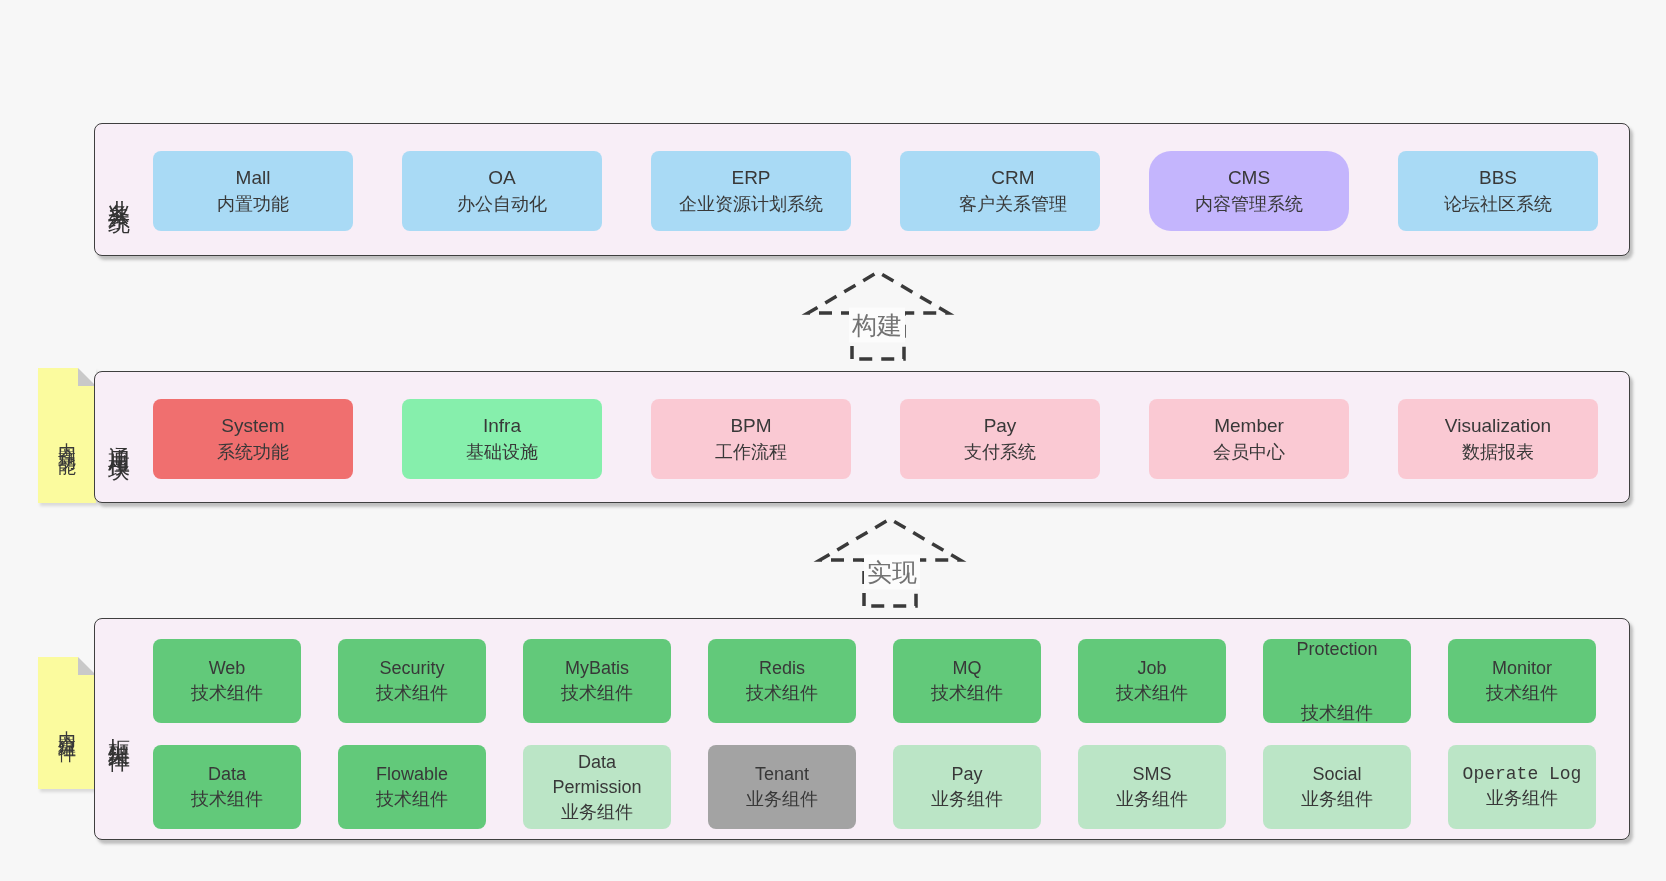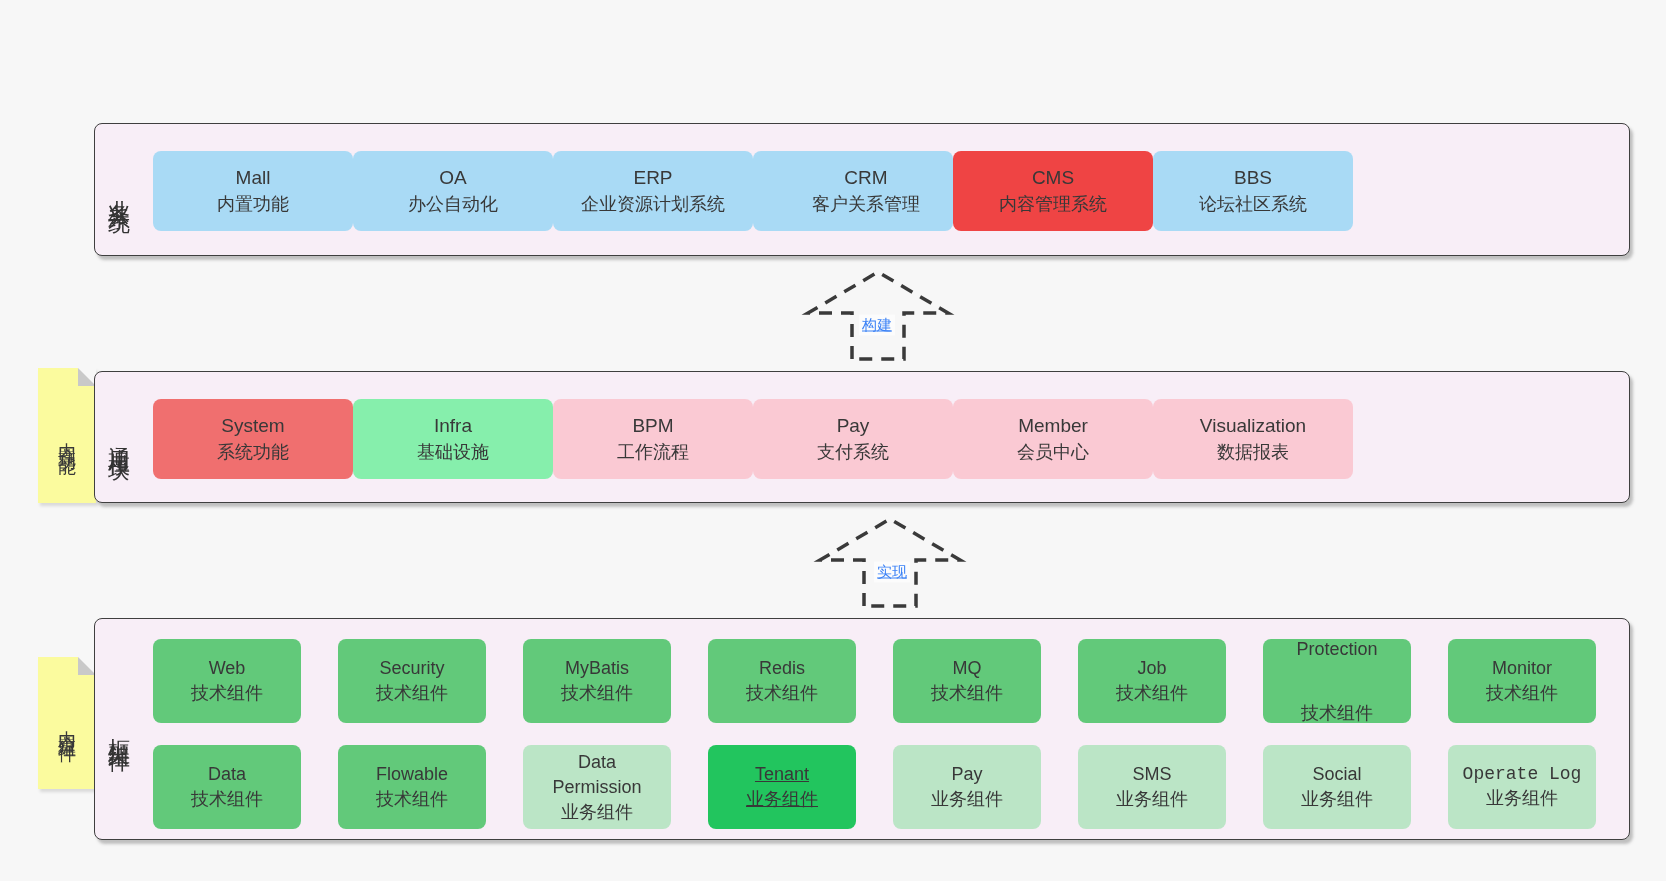--- a/index.html
+++ b/index.html
@@ -47,21 +47,21 @@
     box-shadow:3px 4px 3px rgba(90,90,90,0.35);
   }
   .band-label{
     position:absolute;left:9px;top:50%;
     transform:translateY(-50%);
     font-size:22px;letter-spacing:4px;
     color:#333;
   }
   .band-row{
     position:absolute;left:58px;top:27px;
-    display:flex;
+    display:flex;gap:49px;
   }
   .band-grid{
     position:absolute;left:58px;top:20px;
     display:grid;
     grid-template-columns:repeat(8,148px);
     gap:22px 37px;
   }
   .box{
     border-radius:8px;
     display:flex;flex-direction:column;
@@ -75,21 +75,21 @@
   .box-name{font-size:19px;}
   .band-grid .box .box-name{font-size:18px;}
 
   
   .arrow-svg{position:absolute;z-index:1;}
   .arrow-label{
     position:absolute;z-index:3;
     transform:translate(-50%,-50%);
     background:#fcfcfc;
     padding:1px 3px;
-    font-size:15px;color:#3b82f6;text-decoration:underline;
+    font-size:25px;color:#737373;
   }
 
   
   #band-0{top:123px;height:133px;}
   #band-1{top:371px;height:132px;}
   #band-2{top:618px;height:222px;}
   #note-0{top:368px;height:135px;left:38px;}
   #note-1{top:657px;height:132px;left:38px;}
   #arrow-0{left:800px;top:267px;}
   #arrow-1{left:812px;top:514px;}
@@ -123,21 +123,21 @@
         <div class="box-desc">办公自动化</div>
       </div>
       <div class="box" style="background-color: rgb(169, 218, 245);">
         <div class="box-name">ERP</div>
         <div class="box-desc">企业资源计划系统</div>
       </div>
       <div class="box" style="background-color: rgb(169, 218, 245); padding-left: 34px;">
         <div class="box-name">CRM</div>
         <div class="box-desc">客户关系管理</div>
       </div>
-      <div class="box" style="background-color: #ef4444;">
+      <div class="box" style="background-color: #c4b5fd; border-radius: 22px;">
         <div class="box-name">CMS</div>
         <div class="box-desc">内容管理系统</div>
       </div>
       <div class="box" style="background-color: rgb(169, 218, 245);">
         <div class="box-name">BBS</div>
         <div class="box-desc">论坛社区系统</div>
       </div>
     </div>
   </section>
 
@@ -221,21 +221,21 @@
         <div class="box-desc">技术组件</div>
       </div>
       <div class="box" style="background-color: rgb(98, 201, 122);">
         <div class="box-name">Flowable</div>
         <div class="box-desc">技术组件</div>
       </div>
       <div class="box" style="background-color: rgb(187, 229, 198);">
         <div class="box-name">Data Permission</div>
         <div class="box-desc">业务组件</div>
       </div>
-      <div class="box" style="background-color: #22c55e; text-decoration: underline;">
+      <div class="box" style="background-color: #a3a3a3;">
         <div class="box-name">Tenant</div>
         <div class="box-desc">业务组件</div>
       </div>
       <div class="box" style="background-color: rgb(187, 229, 198);">
         <div class="box-name">Pay</div>
         <div class="box-desc">业务组件</div>
       </div>
       <div class="box" style="background-color: rgb(187, 229, 198);">
         <div class="box-name">SMS</div>
         <div class="box-desc">业务组件</div>

